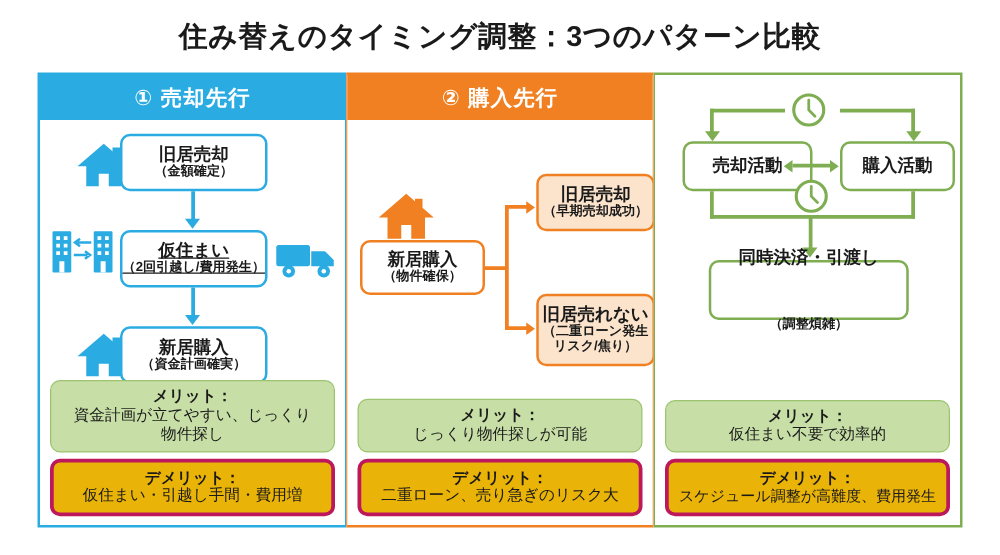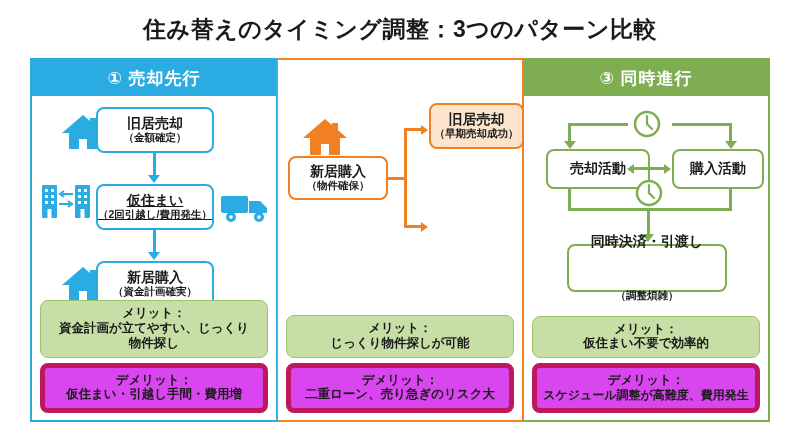--- a/index.html
+++ b/index.html
@@ -135,30 +135,30 @@
     left: 8px; right: 8px; bottom: 7px;
   }
   .vbox {
     border-radius: 8px;
     text-align: center;
     padding: 5px 4px 6px;
     color: #1a1a1a;
     line-height: 1.18;
   }
   .vbox .vtitle { font-size: 12.5px; font-weight: bold; }
-  .vbox .vtext  { font-size: 12.5px; font-weight: bold; }
+  .vbox .vtext  { font-size: 12.5px; font-weight: normal; }
   .vbox .vtext.small { font-size: 12px; }
   .merit {
     background: #C7DFA6;
     border: 1px solid #9CC46F;
     margin-bottom: 5px;
   }
   .demerit {
-    background: #d946ef;
-    border: 5px solid #be185d;
+    background: #eab308;
+    border: 3px solid #be185d;
   }
 </style>
 </head>
 <body>
 
 <div id="page">
 
   <div class="title">住み替えのタイミング調整：3つのパターン比較</div>
 
   <div class="frame">
@@ -246,20 +246,21 @@
           </div>
           <div class="vbox demerit">
             <div class="vtitle">デメリット：</div>
             <div class="vtext">仮住まい・引越し手間・費用増</div>
           </div>
         </div>
       </div>
     </div>
 
     <div class="column col-orange">
+      <div class="col-head head-orange">② 購入先行</div>
       <div class="col-body">
 
         <span class="icon" style="left:23px; top:56px;">
           <svg width="48" height="42" viewBox="0 0 48 42">
             <path d="M24 3 L46 22 L39 22 L39 39 L28 39 L28 28 L20 28 L20 39 L9 39 L9 22 L2 22 Z" fill="#F08021"></path>
             <rect x="31" y="7" width="6" height="10" fill="#F08021"></rect>
           </svg>
         </span>
 
         <div class="node node-orange" style="left:10px; top:96px; width:100px; height:44px;">
@@ -272,36 +273,40 @@
         <div class="hline hline-orange" style="left:126px; top:68px; width:18px;"></div>
         <div class="arrow-right arrow-right-orange" style="left:143px; top:64.5px;"></div>
         <div class="hline hline-orange" style="left:126px; top:165px; width:18px;"></div>
         <div class="arrow-right arrow-right-orange" style="left:143px; top:161.5px;"></div>
 
         <div class="node node-orange node-tint-orange" style="left:151px; top:43px; width:95px; height:46px;">
           <span class="main">旧居売却</span>
           <span class="sub">（早期売却成功）</span>
         </div>
 
+        <div class="node node-orange node-tint-orange" style="left:151px; top:139px; width:95px; height:58px;">
+          <span class="main">旧居売れない</span>
+          <span class="sub">（二重ローン発生</span>
+          <span class="sub2">リスク/焦り）</span>
+        </div>
 
         <div class="verdicts">
           <div class="vbox merit">
             <div class="vtitle">メリット：</div>
             <div class="vtext">じっくり物件探しが可能</div>
           </div>
           <div class="vbox demerit">
             <div class="vtitle">デメリット：</div>
             <div class="vtext">二重ローン、売り急ぎのリスク大</div>
           </div>
         </div>
       </div>
     </div>
 
     <div class="column col-green">
-      <div class="col-head head-green">③ 同時進行</div>
       <div class="col-body">
 
         <div class="hline hline-green" style="left:44px; top:27px; width:60px;"></div>
         <div class="hline hline-green" style="left:148px; top:27px; width:60px;"></div>
         <div class="vline vline-green" style="left:44px; top:27px; height:20px;"></div>
         <div class="arrow-down arrow-down-green" style="left:39.5px; top:45px;"></div>
         <div class="vline vline-green" style="left:205px; top:27px; height:20px;"></div>
         <div class="arrow-down arrow-down-green" style="left:200.5px; top:45px;"></div>
 
         <span class="icon" style="left:108px; top:13px;">

